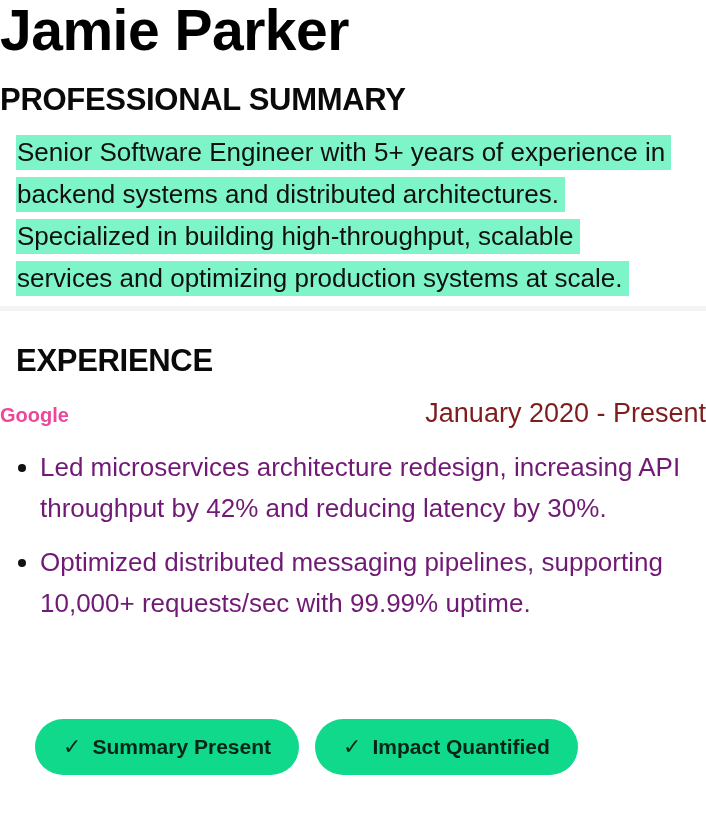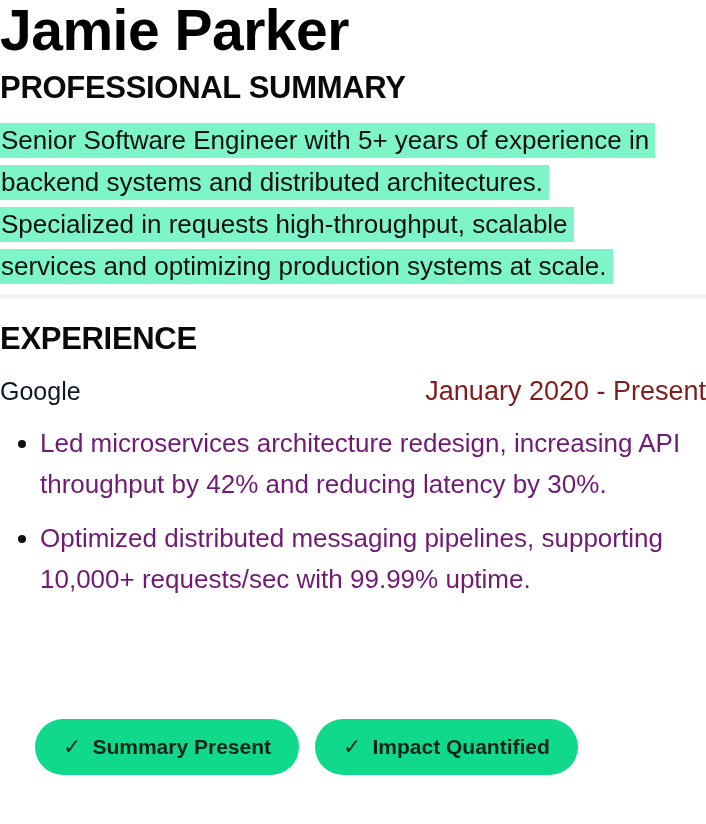--- a/index.html
+++ b/index.html
@@ -27,47 +27,47 @@
     margin-top:4px;
     color:#000;
   }
   .section-heading{
     font-size:31px;
     font-weight:700;
     line-height:40px;
     letter-spacing:-0.3px;
     color:#0a0a0a;
   }
-  .summary-heading{margin-top:12px;}
-  .summary-block{margin-top:15px;}
+  .summary-heading{margin-top:24px;}
+  .summary-block{margin-top:15px;margin-left:16px;}
   .sum-line{margin-bottom:7px;white-space:nowrap;}
   .sum-line:last-child{margin-bottom:0;}
   .hl{
     display:inline-block;
     background:var(--highlight);
     font-size:26px;
     line-height:35px;
     padding:0 6px 0 1px;
     color:#101010;
   }
   .divider{
     margin-top:10px;
     width:706px;height:5px;
     background:var(--divider);
     border:none;
   }
-  .experience-heading{margin-top:20px;}
+  .experience-heading{margin-top:30px;padding-left:16px;}
   .job-row{
     margin-top:14px;
     display:flex;
     justify-content:space-between;
     align-items:baseline;
     line-height:36px;
   }
-  .company{font-size:25px;font-weight:400;color:#0f172a;}
+  .company{font-size:20px;font-weight:700;color:#ec4899;}
   .dates{font-size:27px;font-weight:400;color:#7f1d1d;}
   .bullets{
     margin-top:14px;
     list-style:none;
     width:666px;
     margin-left:18px;
   }
   .bullets li{
     position:relative;
     padding-left:22px;
@@ -122,21 +122,21 @@
   <h2 class="section-heading summary-heading">PROFESSIONAL SUMMARY</h2>
 
   <div class="summary-block">
     <div class="sum-line">
       <span class="hl">Senior Software Engineer with 5+ years of experience in</span>
     </div>
     <div class="sum-line">
       <span class="hl">backend systems and distributed architectures.</span>
     </div>
     <div class="sum-line">
-      <span class="hl">Specialized in requests high-throughput, scalable</span>
+      <span class="hl">Specialized in building high-throughput, scalable</span>
     </div>
     <div class="sum-line">
       <span class="hl">services and optimizing production systems at scale.</span>
     </div>
   </div>
 
   <div class="divider"></div>
 
   <h2 class="section-heading experience-heading">EXPERIENCE</h2>
 

